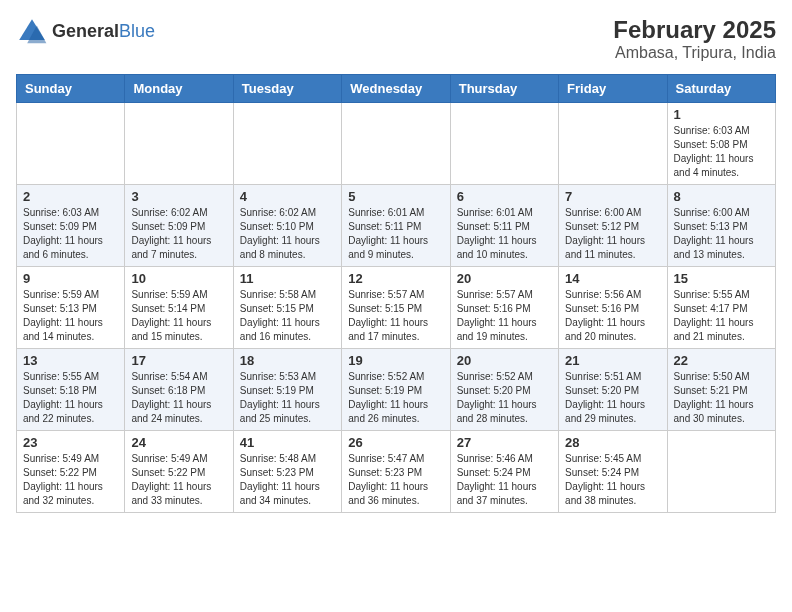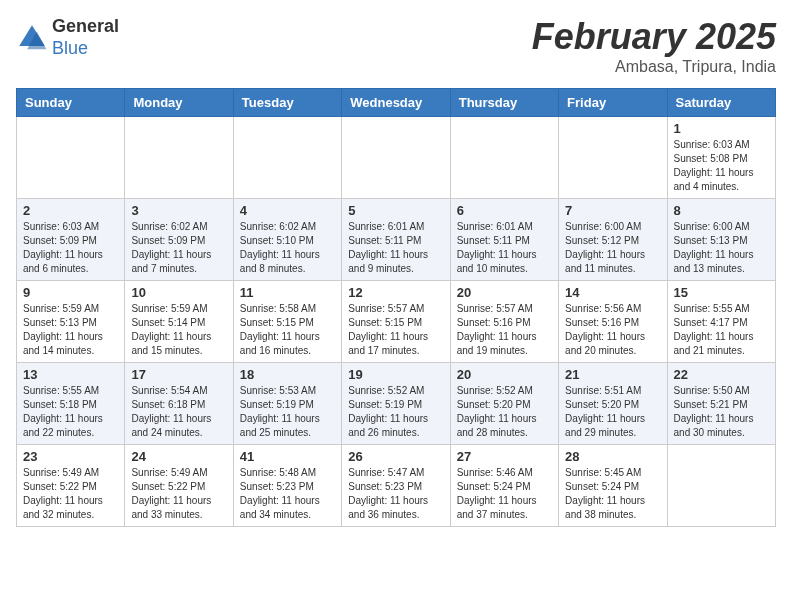--- a/index.html
+++ b/index.html
@@ -16,45 +16,44 @@
       justify-content: space-between;
       margin-bottom: 12px;
     }
     .logo {
       display: flex;
       align-items: center;
       gap: 4px;
     }
     .logo-text {
       display: flex;
-      flex-direction: column;
+      flex-direction: row;
       line-height: 1.2;
     }
     .logo-general {
       font-size: 18px;
       font-weight: bold;
       color: #333;
     }
     .logo-blue {
       font-size: 18px;
       font-weight: normal;
       color: #3a7abf;
     }
     .logo-icon {
       width: 32px;
       height: 32px;
     }
     .title-area {
       text-align: right;
     }
     .month-title {
-      font-size: 36px;
+      font-size: 24px;
       font-weight: bold;
       color: #333;
-      font-style: italic;
     }
     .location {
       font-size: 16px;
       color: #555;
       text-align: right;
     }
     .calendar {
       width: 100%;
       border-collapse: collapse;
       border: 1px solid #ccc;

